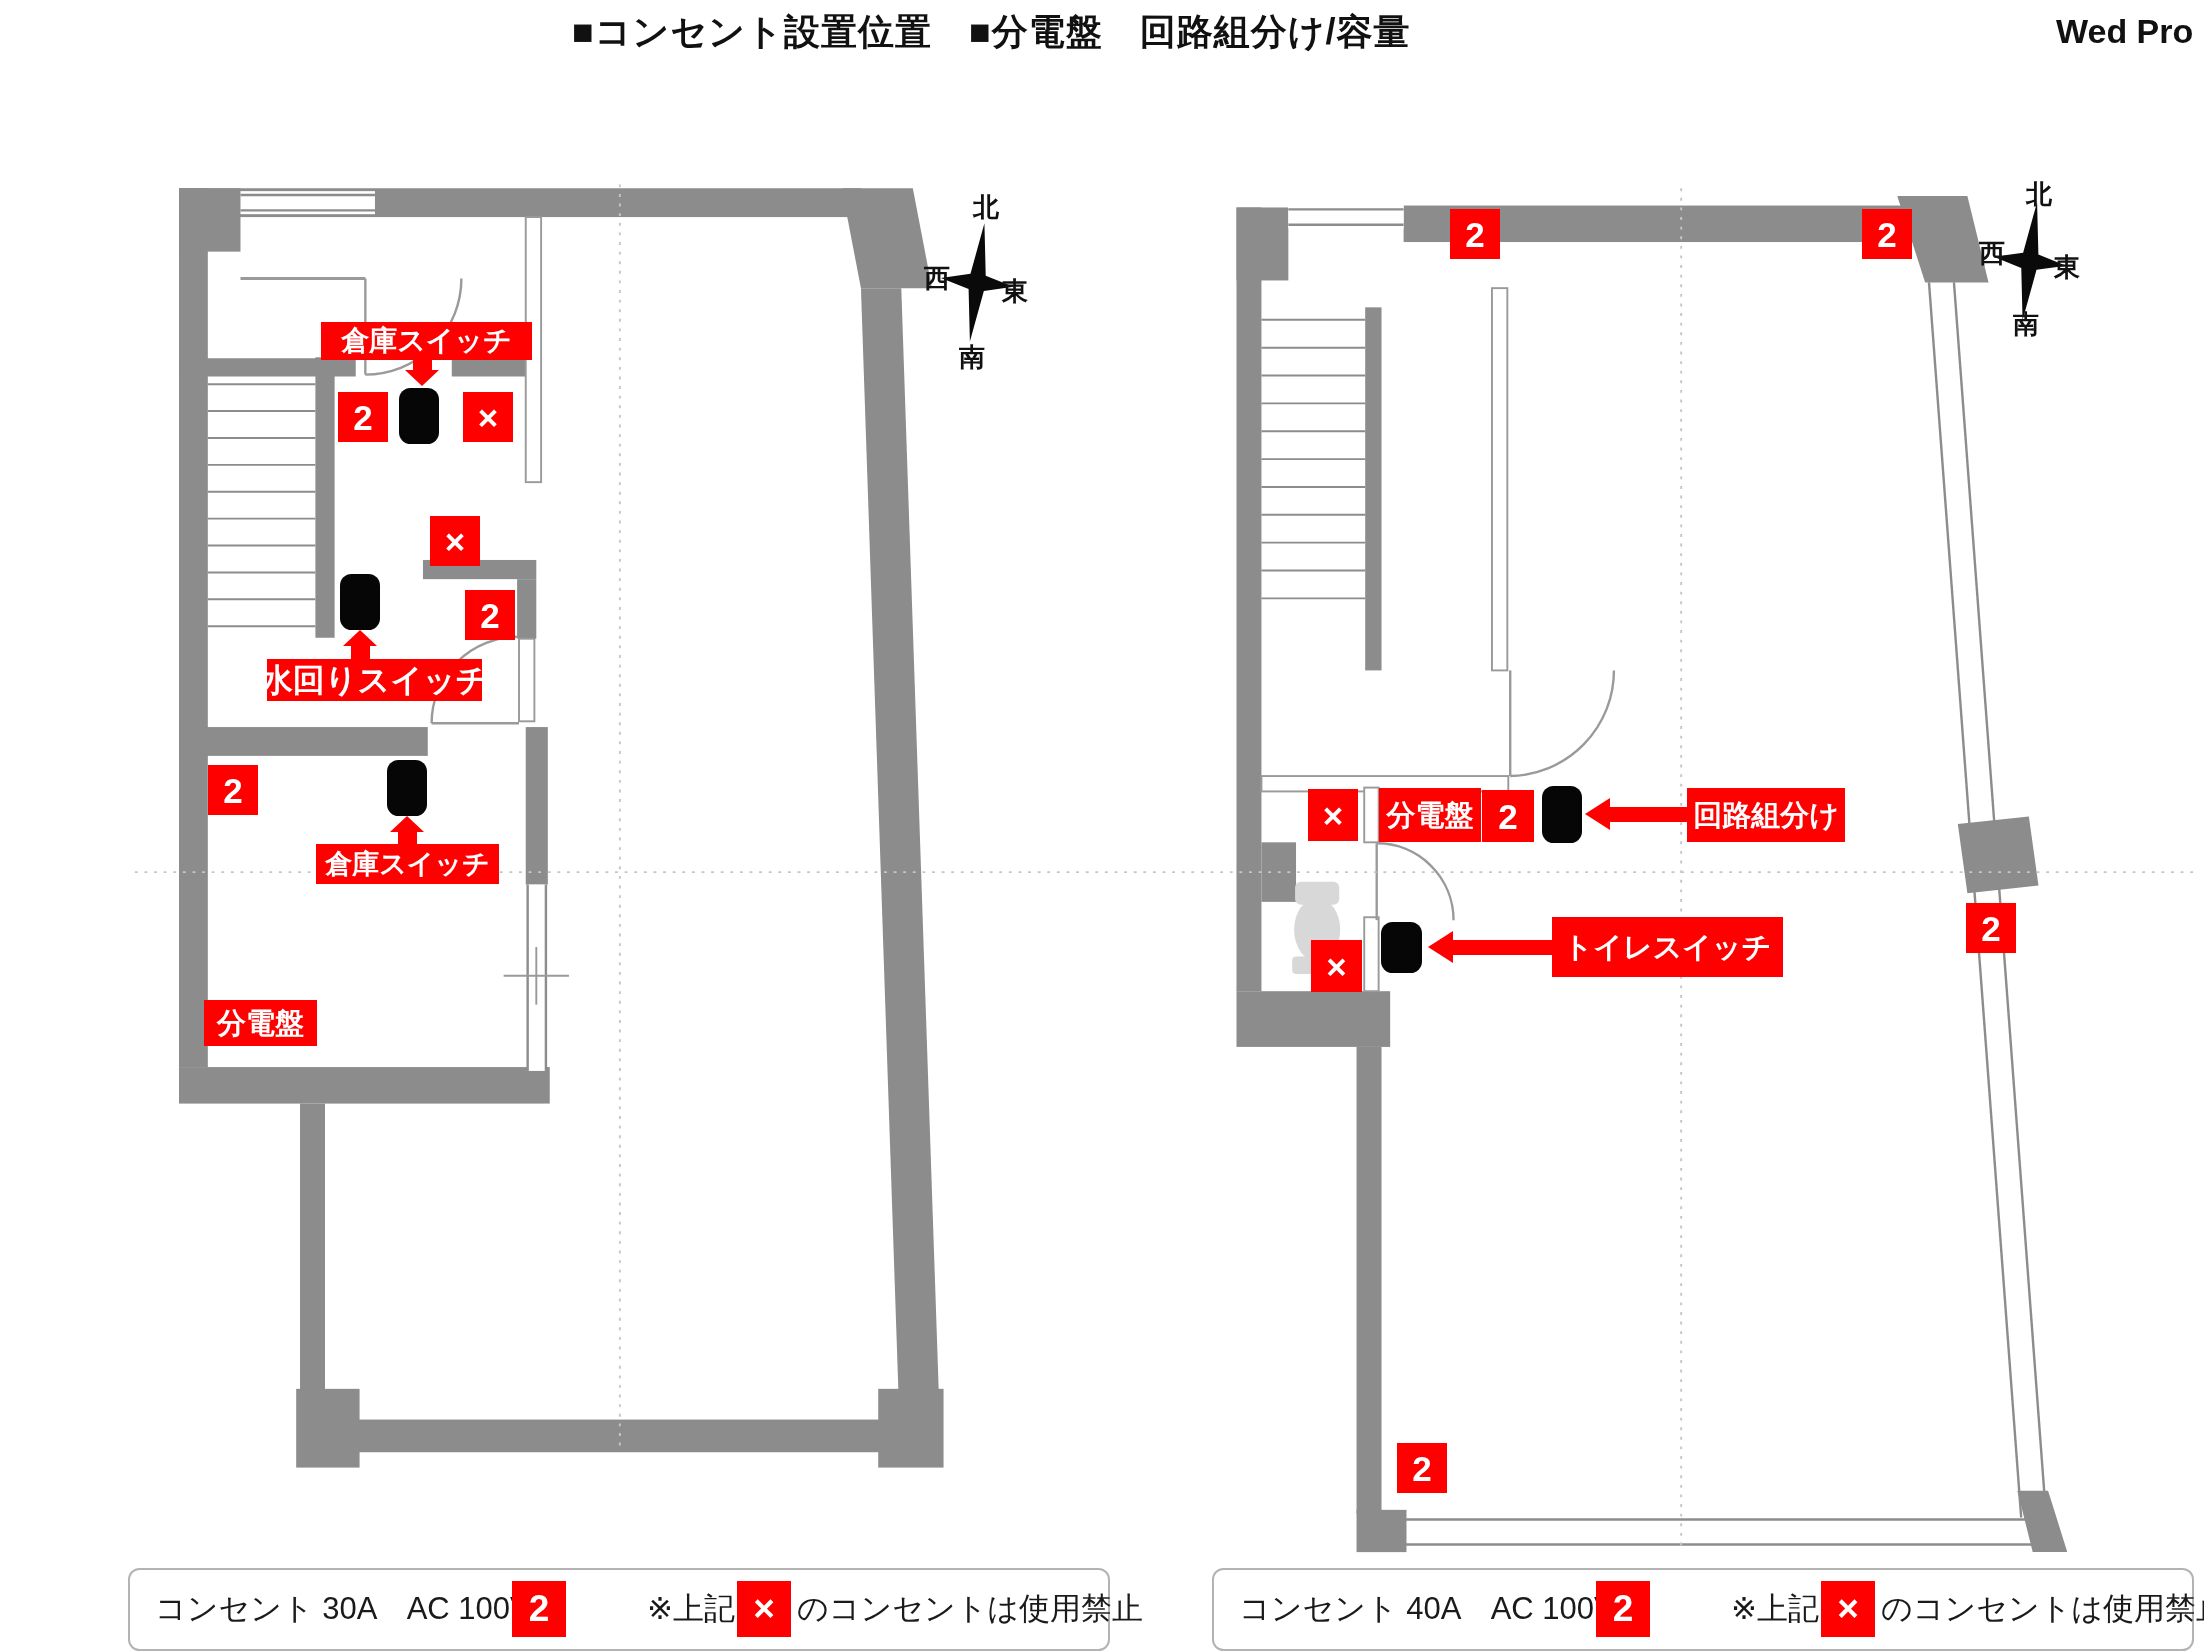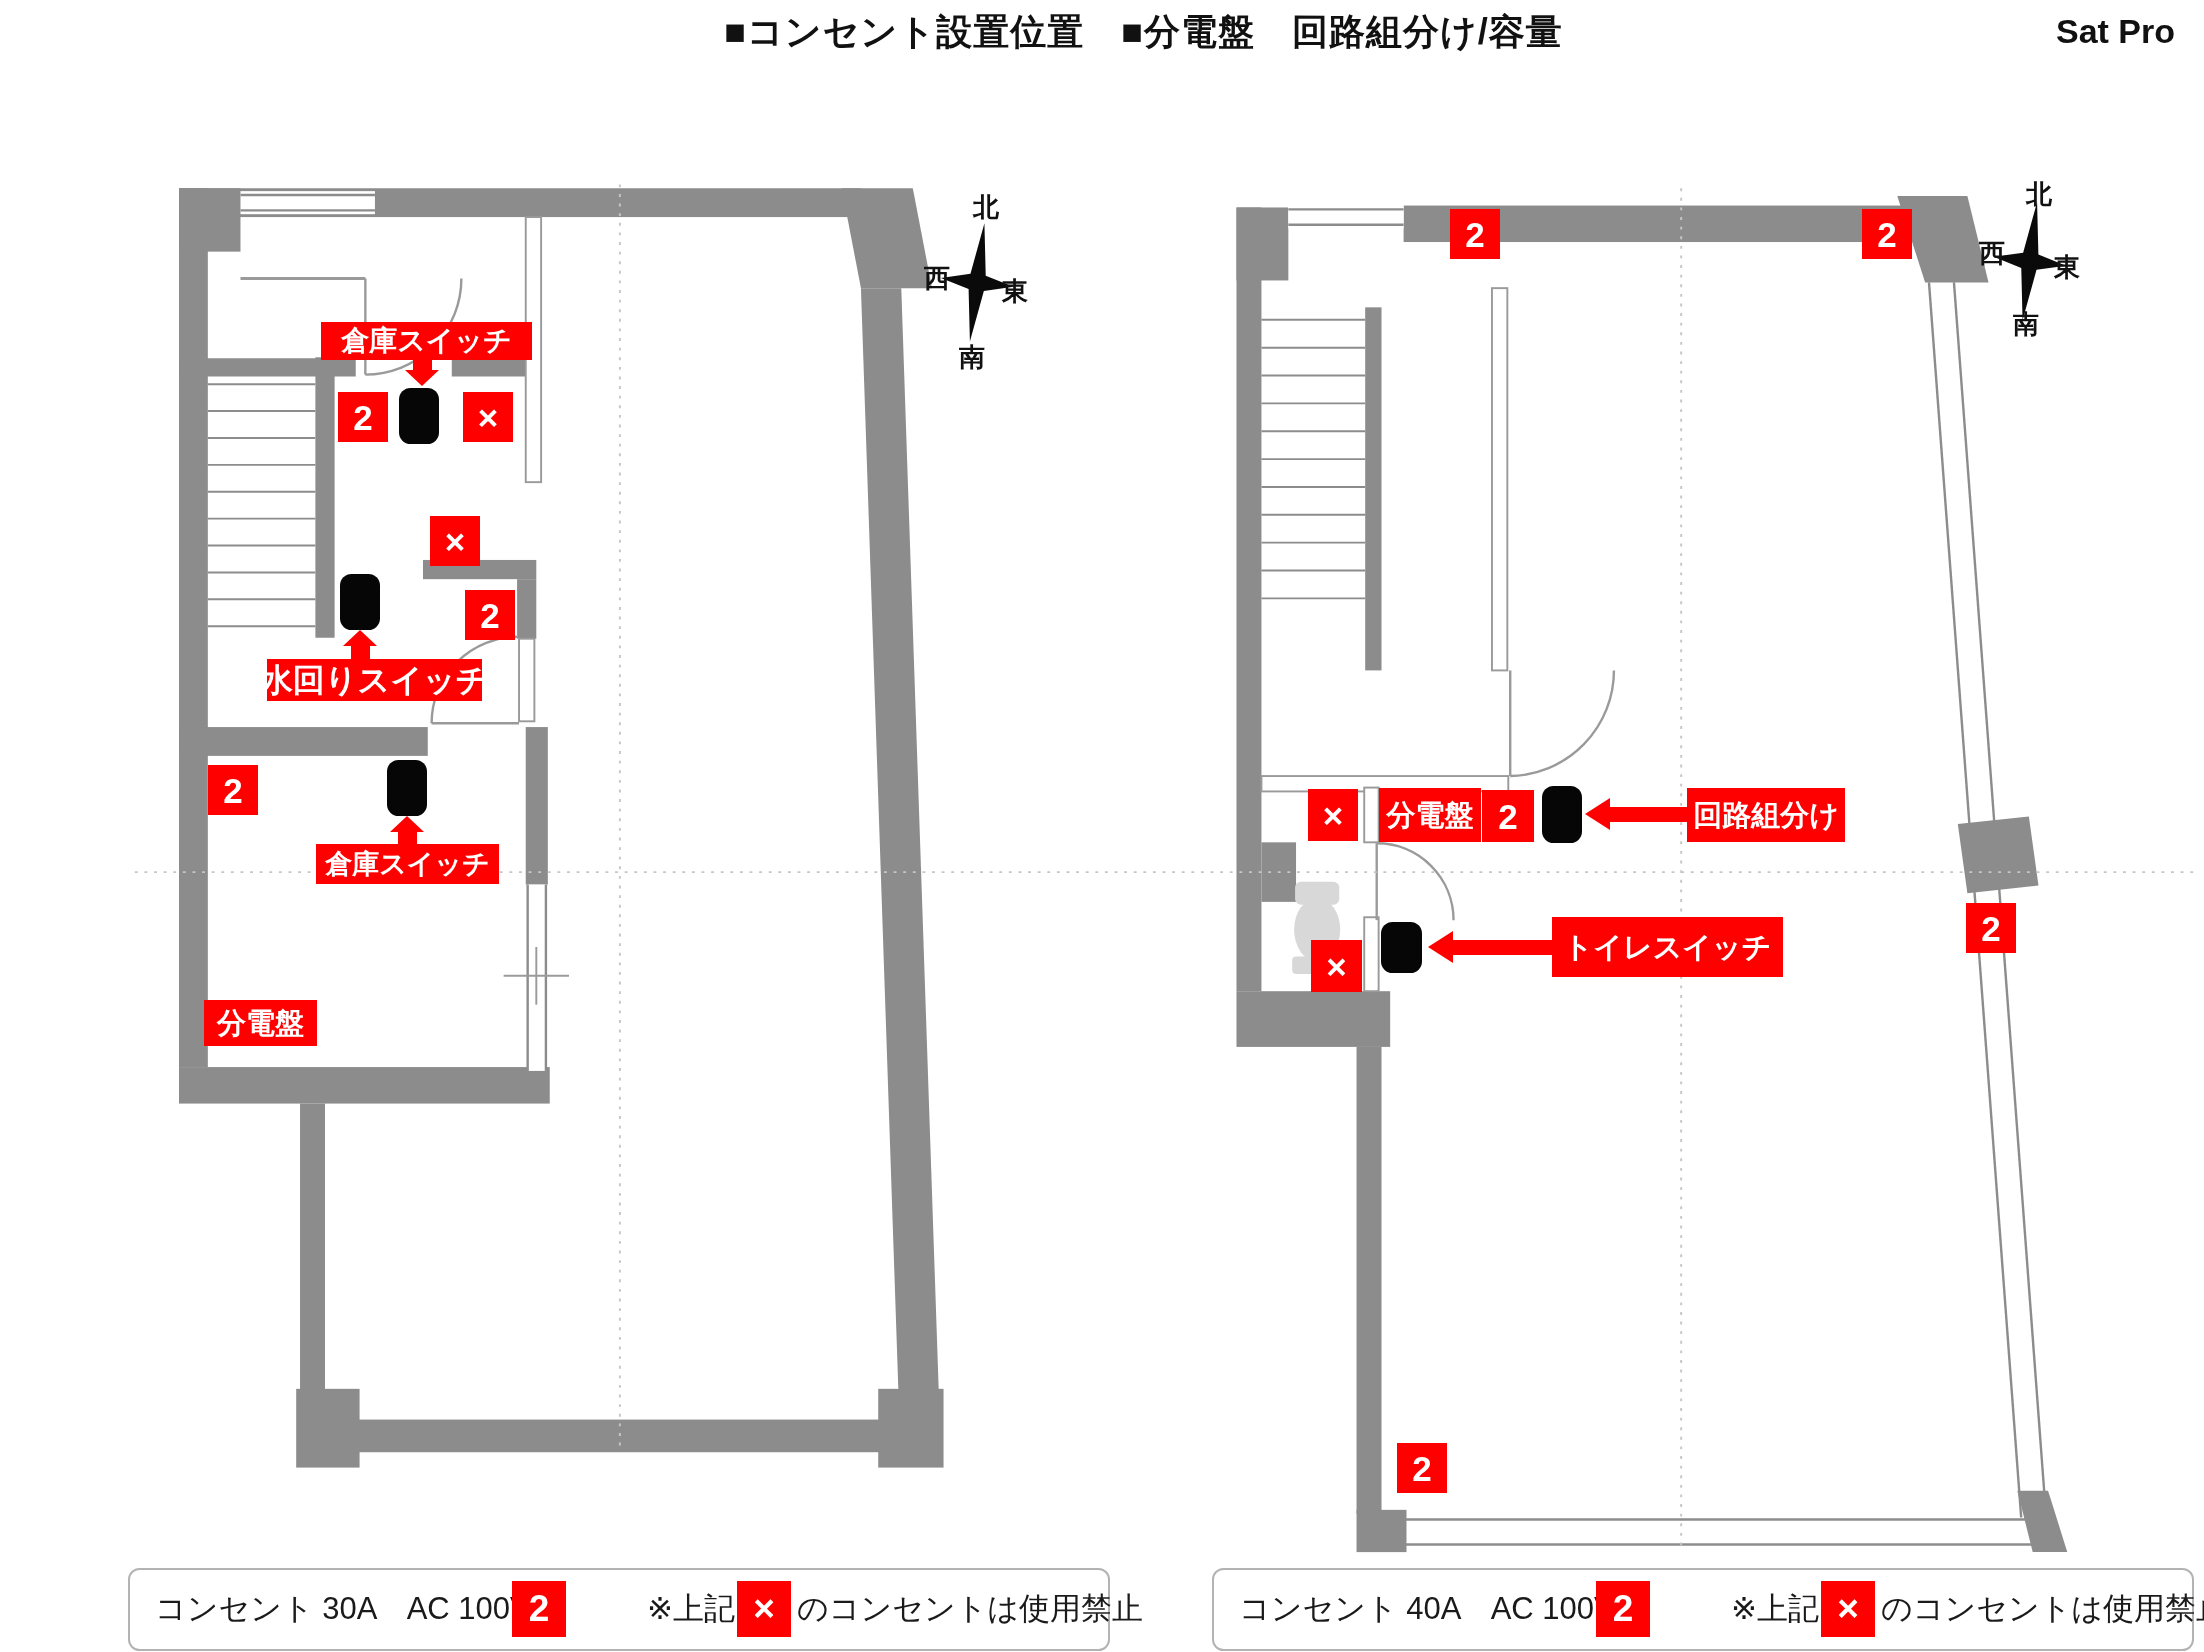--- a/index.html
+++ b/index.html
@@ -1,20 +1,20 @@
 <!DOCTYPE html>
 <html><head>
 <meta charset="utf-8">
 <style>
   html,body{margin:0;padding:0;background:#ffffff;}
   body{width:2205px;height:1652px;position:relative;font-family:"Liberation Sans","DejaVu Sans",sans-serif;}
   .canvas{position:absolute;left:0;top:0;width:2205px;height:1652px;overflow:hidden;background:#fff;}
   svg.linework{position:absolute;left:0;top:0;}
   
-  .page-title{position:absolute;left:572px;top:7.7px;width:1143px;text-align:center;font-size:36px;font-weight:bold;color:#111;letter-spacing:1px;white-space:nowrap;}
+  .page-title{position:absolute;left:572px;top:7.7px;width:1143px;font-size:36px;font-weight:bold;color:#111;letter-spacing:1px;white-space:nowrap;}
   .brand{position:absolute;left:2056px;top:11.5px;font-size:34px;font-weight:600;color:#111;white-space:nowrap;}
   .plan-title{position:absolute;font-size:44px;font-weight:bold;color:#111;white-space:nowrap;}
   
   .cp{position:absolute;transform:translate(-50%,-50%);font-size:26px;font-weight:bold;color:#111;}
   
   .rb{position:absolute;background:#ff0000;color:#fff;font-weight:bold;font-size:35px;display:flex;align-items:center;justify-content:center;line-height:1;}
   
   .swb{position:absolute;background:#060606;border-radius:11.5px;}
   
   .rl{position:absolute;background:#ff0000;color:#fff;font-weight:bold;display:flex;align-items:center;justify-content:center;white-space:nowrap;line-height:1;}
@@ -172,21 +172,21 @@
 
     <g transform="translate(1017,294) rotate(7)" fill="#0a0a0a">
       <polygon points="0,-62 8,-8 38,0 8,8 0,62 -8,8 -38,0 -8,-8"></polygon>
     </g>
     <g transform="translate(2113,272) rotate(7)" fill="#0a0a0a">
       <polygon points="0,-62 8,-8 38,0 8,8 0,62 -8,8 -38,0 -8,-8"></polygon>
     </g>
   </svg>
 
   <div class="page-title">■コンセント設置位置　■分電盤　回路組分け/容量</div>
-  <div class="brand">Sat Pro</div>
+  <div class="brand">Wed Pro</div>
 
 
   <div class="cp" style="left:986px;top:207px;">北</div>
   <div class="cp" style="left:937px;top:278px;">西</div>
   <div class="cp" style="left:1015px;top:291px;">東</div>
   <div class="cp" style="left:972px;top:357px;">南</div>
 
   <div class="cp" style="left:2039px;top:194px;">北</div>
   <div class="cp" style="left:1992px;top:253px;">西</div>
   <div class="cp" style="left:2067px;top:267px;">東</div>

